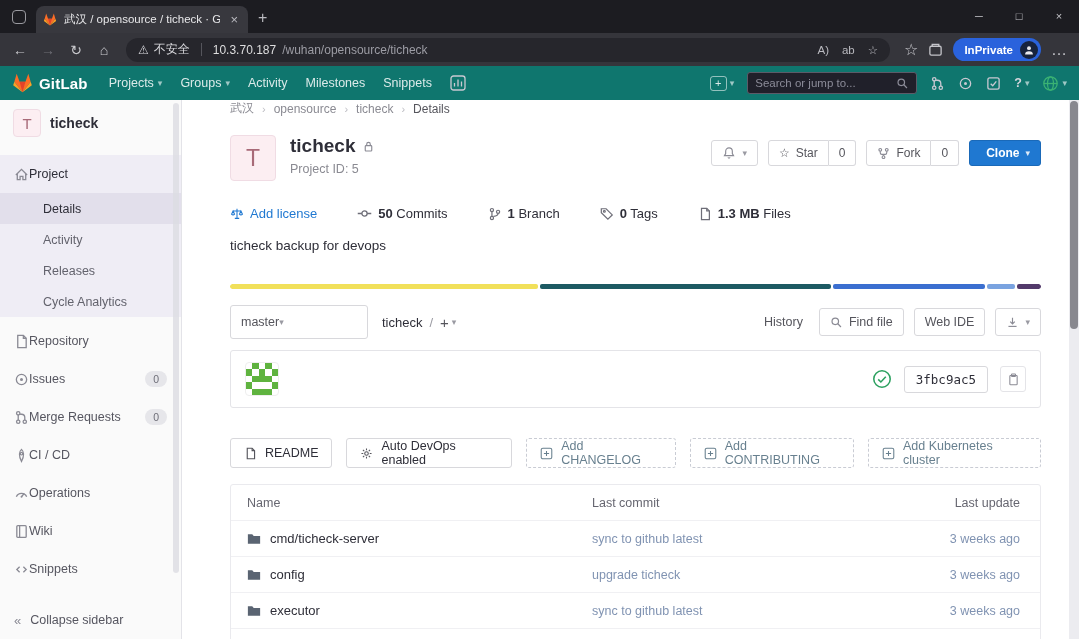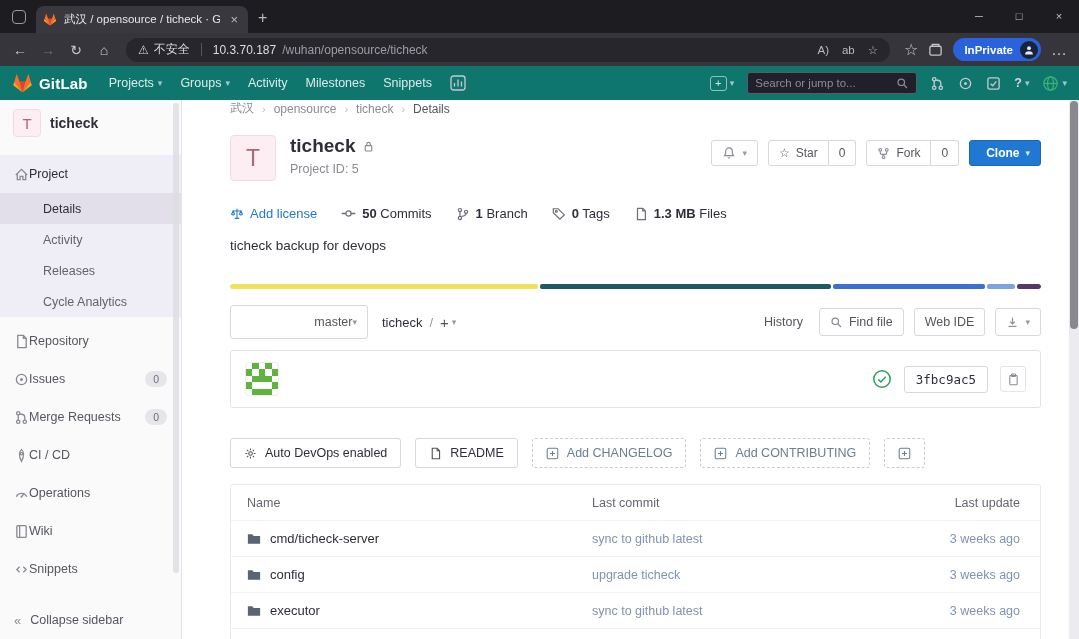--- a/index.html
+++ b/index.html
@@ -87,33 +87,33 @@
   .proj-id { font-size:12.5px; color:#8a8a92; margin-top:5px; }
   .hdr-actions { margin-left:auto; display:flex; gap:10px; align-items:flex-start; margin-top:5px; }
   .btn { height:26px; border:1px solid #d8d8dc; background:#fff; border-radius:3px; font-size:12px; color:#55555c; display:inline-flex; align-items:center; padding:0 10px; gap:6px; white-space:nowrap; }
   .btn-group { display:flex; }
   .btn-group .btn:first-child { border-radius:3px 0 0 3px; }
   .btn-count { border-left:none; border-radius:0 3px 3px 0; padding:0 10px; }
   .btn-clone { background:#1f78d1; border-color:#1a69b8; color:#fff; font-weight:bold;padding-left:16px; }
   .btn .caret { font-size:9px; color:#9a9aa2; }
   .btn-clone .caret { color:rgba(255,255,255,.85); }
 
-  .stats-row { display:flex; align-items:center; gap:24px; margin-top:25px; font-size:13px; color:#2e2e38; }
+  .stats-row { display:flex; align-items:center; gap:40px; margin-top:25px; font-size:13px; color:#2e2e38; }
   .stat { display:flex; align-items:center; gap:6px; }
   .stat .ic { color:#6e6e78; }
   .stat b { font-weight:bold; }
   .add-license { color:#1f78d1; display:flex; align-items:center; gap:6px; }
 
   .description { margin-top:17px; font-size:13.5px; color:#2e2e38; }
 
   .lang-bar { margin-top:31px; height:5px; display:flex; gap:2px; border-radius:3px; overflow:hidden; }
   .lang-seg { height:5px; border-radius:2px; }
 
   .tree-controls { margin-top:16px; display:flex; align-items:center; }
-  .branch-select { width:138px; height:16px; border:1px solid #d8d8dc; border-radius:3px; background:#fff; display:flex; align-items:center; justify-content:flex-end; padding:16px 10px; font-size:12.5px; color:#55555c; }
+  .branch-select { width:138px; height:16px; border:1px solid #d8d8dc; border-radius:3px; background:#fff; display:flex; align-items:center; justify-content:flex-start; padding:16px 10px; font-size:12.5px; color:#55555c; }
   .tree-path { margin-left:14px; font-size:13px; color:#2e2e38; display:flex; align-items:center; gap:7px; }
   .tree-path .slash { color:#9a9aa2; }
   .tree-plus { color:#55555c; display:flex; align-items:center; gap:3px; font-size:15px; }
   .tree-plus .caret { font-size:9px; color:#9a9aa2; }
   .tree-actions { margin-left:auto; display:flex; align-items:center; gap:10px; }
   .txt-btn { font-size:12.5px; color:#55555c; padding:0 6px; }
   .tree-actions .btn { height:28px; font-size:12.5px; }
 
   .commit-box { margin-top:11px; border:1px solid #e4e4e8; border-radius:3px; display:flex; align-items:center; padding:11px 14px; }
   .commit-info { margin-left:12px; }
@@ -546,52 +546,53 @@
               <svg class="ic" width="13" height="13" viewBox="0 0 16 16" fill="none" stroke="currentColor" stroke-width="1.3">
                 <rect x="3.5" y="3" width="9" height="11.5" rx="1"></rect>
                   <rect x="5.5" y="1.2" width="5" height="3" rx="0.8"></rect>
               </svg>
             </span>
           </div>
         </div>
 
         <div class="file-buttons">
           <span class="fb">
+            <svg class="ic" width="13" height="13" viewBox="0 0 16 16" fill="none" stroke="currentColor" stroke-width="1.4">
+              <path d="M4 1.5 H10 L13 4.5 V14.5 H4 Z"></path>
+                <path d="M10 1.5 V4.5 H13"></path>
+            </svg>
+            <span>README</span>
+          </span>
+          <span class="fb">
             <svg class="ic" width="13" height="13" viewBox="0 0 16 16" fill="none" stroke="currentColor" stroke-width="1.3">
               <circle cx="8" cy="8" r="2.2"></circle>
               <path d="M8 1.8 V4 M8 12 V14.2 M1.8 8 H4 M12 8 H14.2 M3.6 3.6 L5.2 5.2 M10.8 10.8 L12.4 12.4 M12.4 3.6 L10.8 5.2 M5.2 10.8 L3.6 12.4"></path>
             </svg>
             <span>Auto DevOps enabled</span>
-          </span>
-          <span class="fb">
-            <svg class="ic" width="13" height="13" viewBox="0 0 16 16" fill="none" stroke="currentColor" stroke-width="1.4">
-              <path d="M4 1.5 H10 L13 4.5 V14.5 H4 Z"></path>
-                <path d="M10 1.5 V4.5 H13"></path>
-            </svg>
-            <span>README</span>
           </span>
           <span class="fb dashed">
             <svg class="ic" width="13" height="13" viewBox="0 0 16 16" fill="none" stroke="currentColor" stroke-width="1.3">
               <rect x="1.5" y="1.5" width="13" height="13" rx="2"></rect>
                 <path d="M8 4.8 V11.2 M4.8 8 H11.2"></path>
             </svg>
             <span>Add CHANGELOG</span>
           </span>
           <span class="fb dashed">
             <svg class="ic" width="13" height="13" viewBox="0 0 16 16" fill="none" stroke="currentColor" stroke-width="1.3">
               <rect x="1.5" y="1.5" width="13" height="13" rx="2"></rect>
                 <path d="M8 4.8 V11.2 M4.8 8 H11.2"></path>
             </svg>
             <span>Add CONTRIBUTING</span>
           </span>
           <span class="fb dashed">
             <svg class="ic" width="13" height="13" viewBox="0 0 16 16" fill="none" stroke="currentColor" stroke-width="1.3">
               <rect x="1.5" y="1.5" width="13" height="13" rx="2"></rect>
                 <path d="M8 4.8 V11.2 M4.8 8 H11.2"></path>
             </svg>
+            <span>Add Kubernetes cluster</span>
           </span>
         </div>
 
         <div class="file-table">
           <div class="ft-row ft-head">
             <span>Name</span>
             <span>Last commit</span>
             <span class="ft-updated" style="color:#666670;">Last update</span>
           </div>
           <div class="ft-row">

